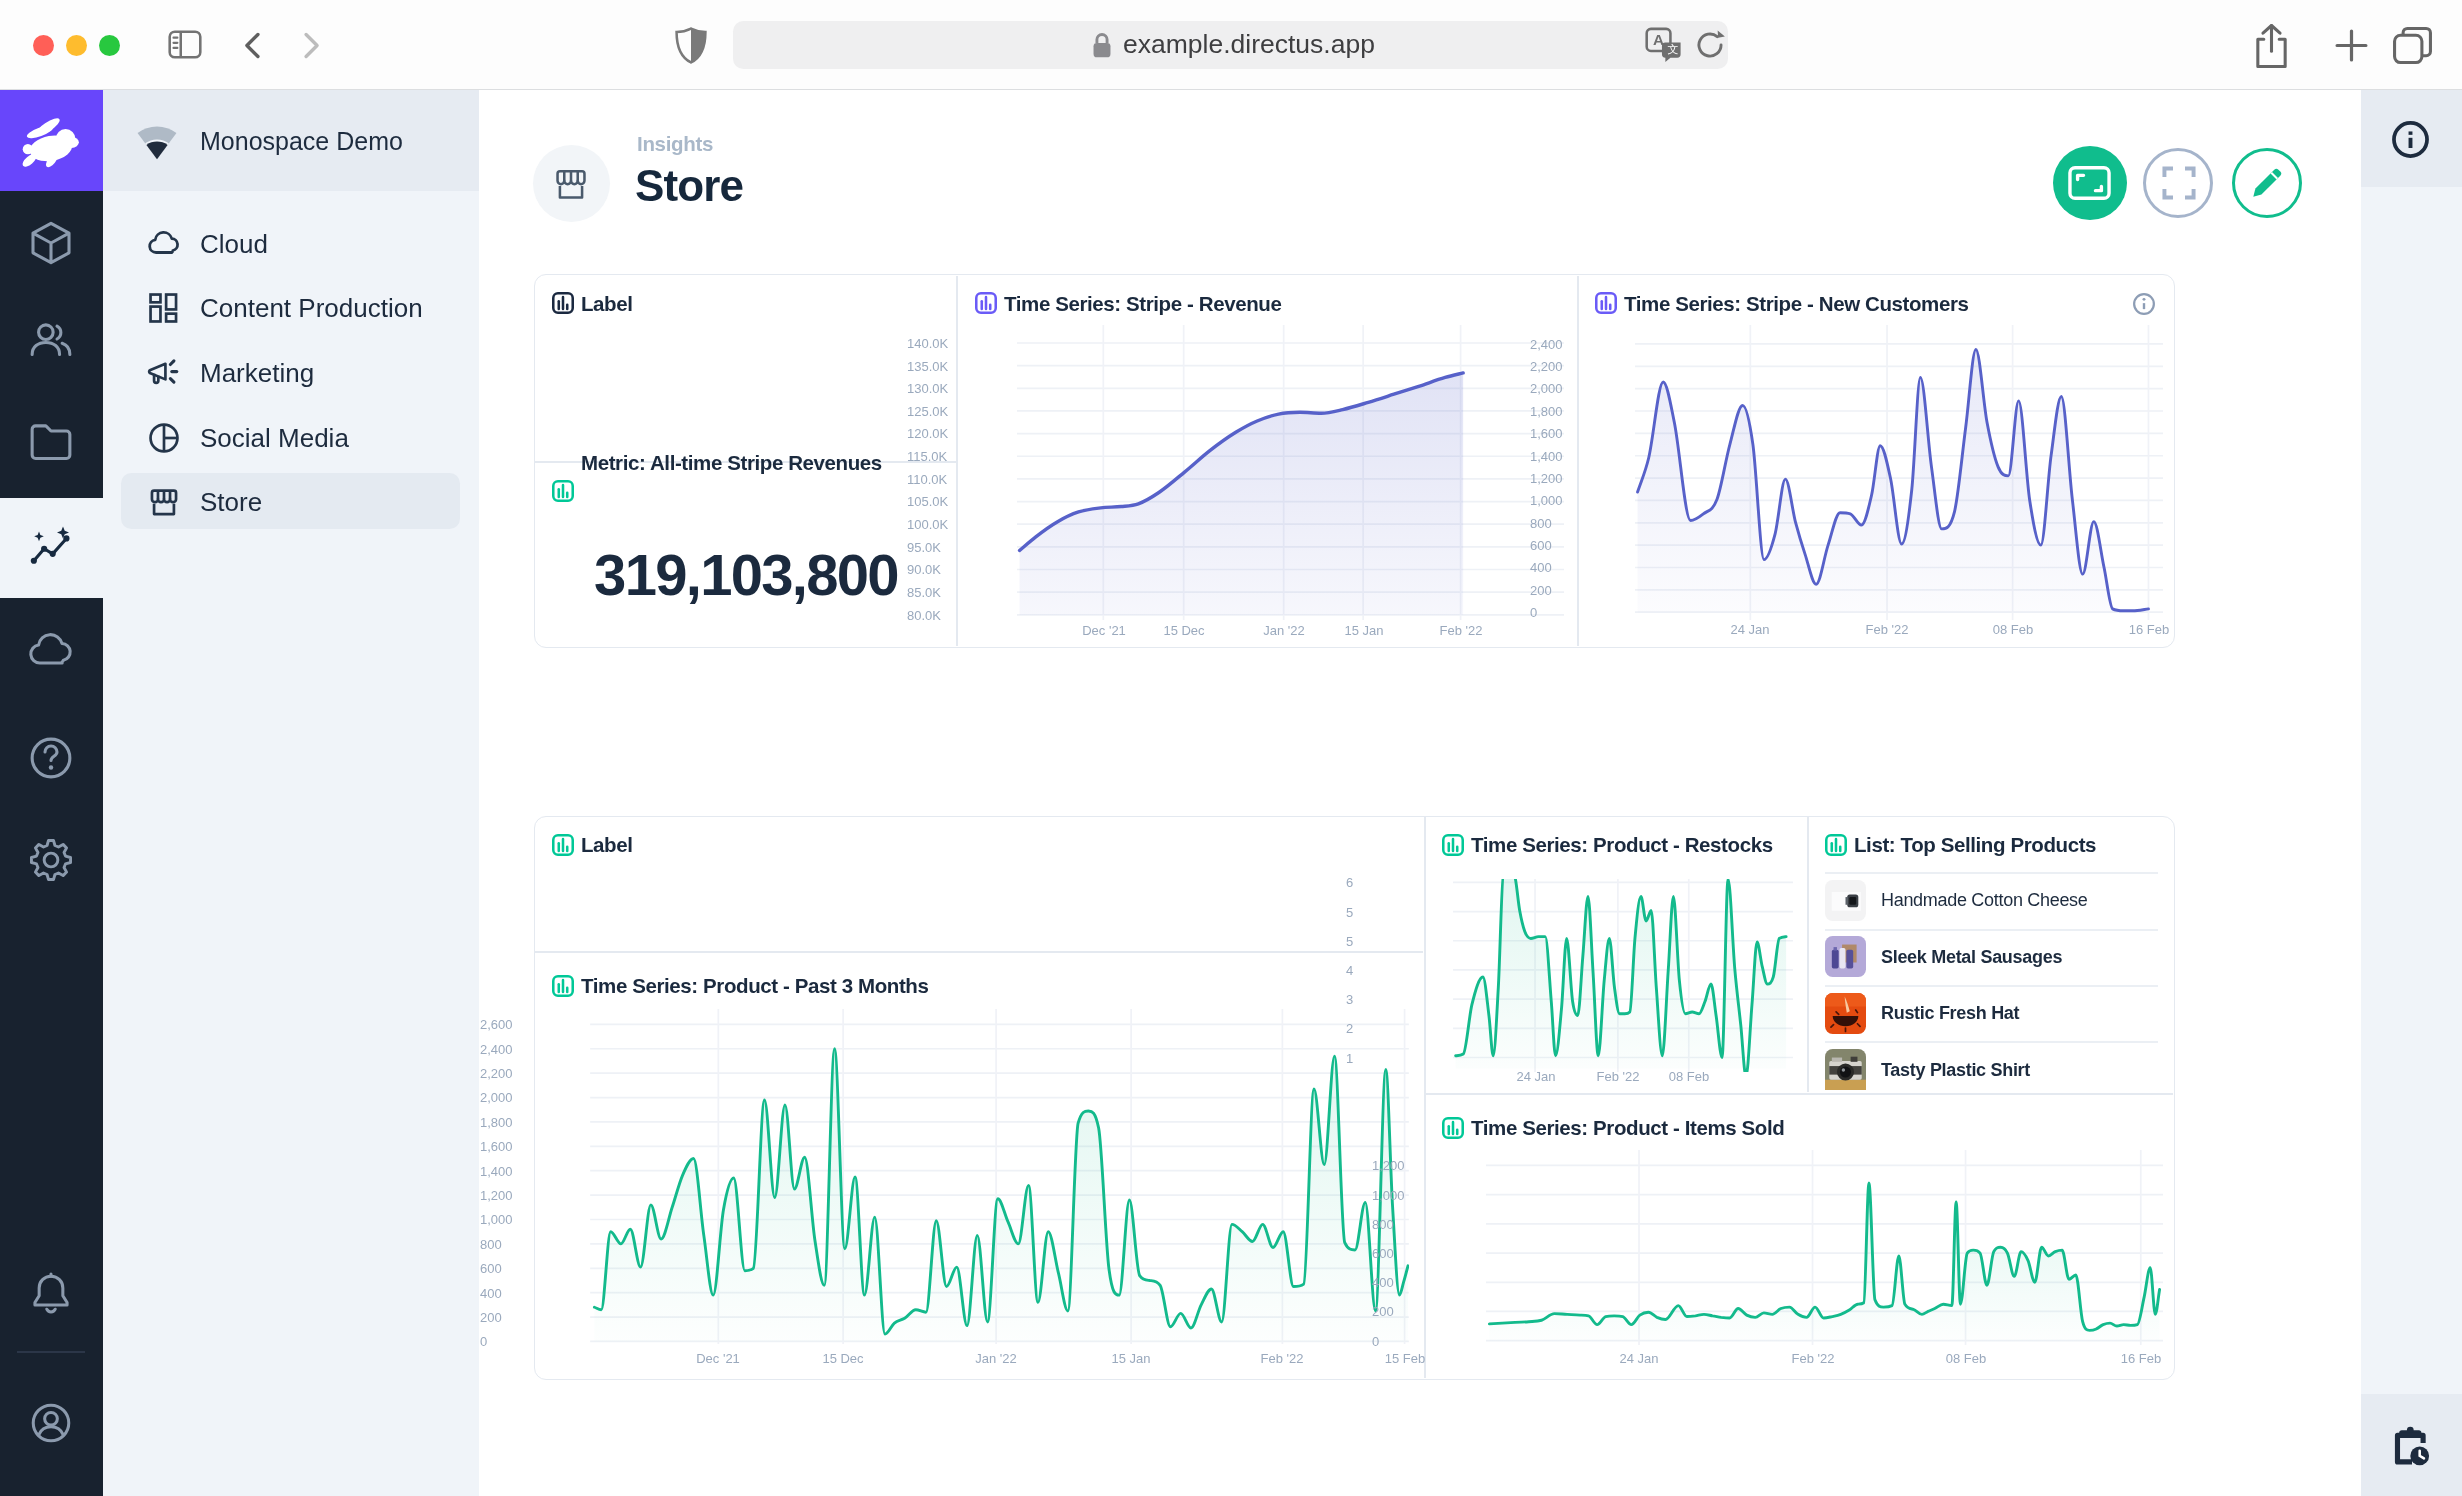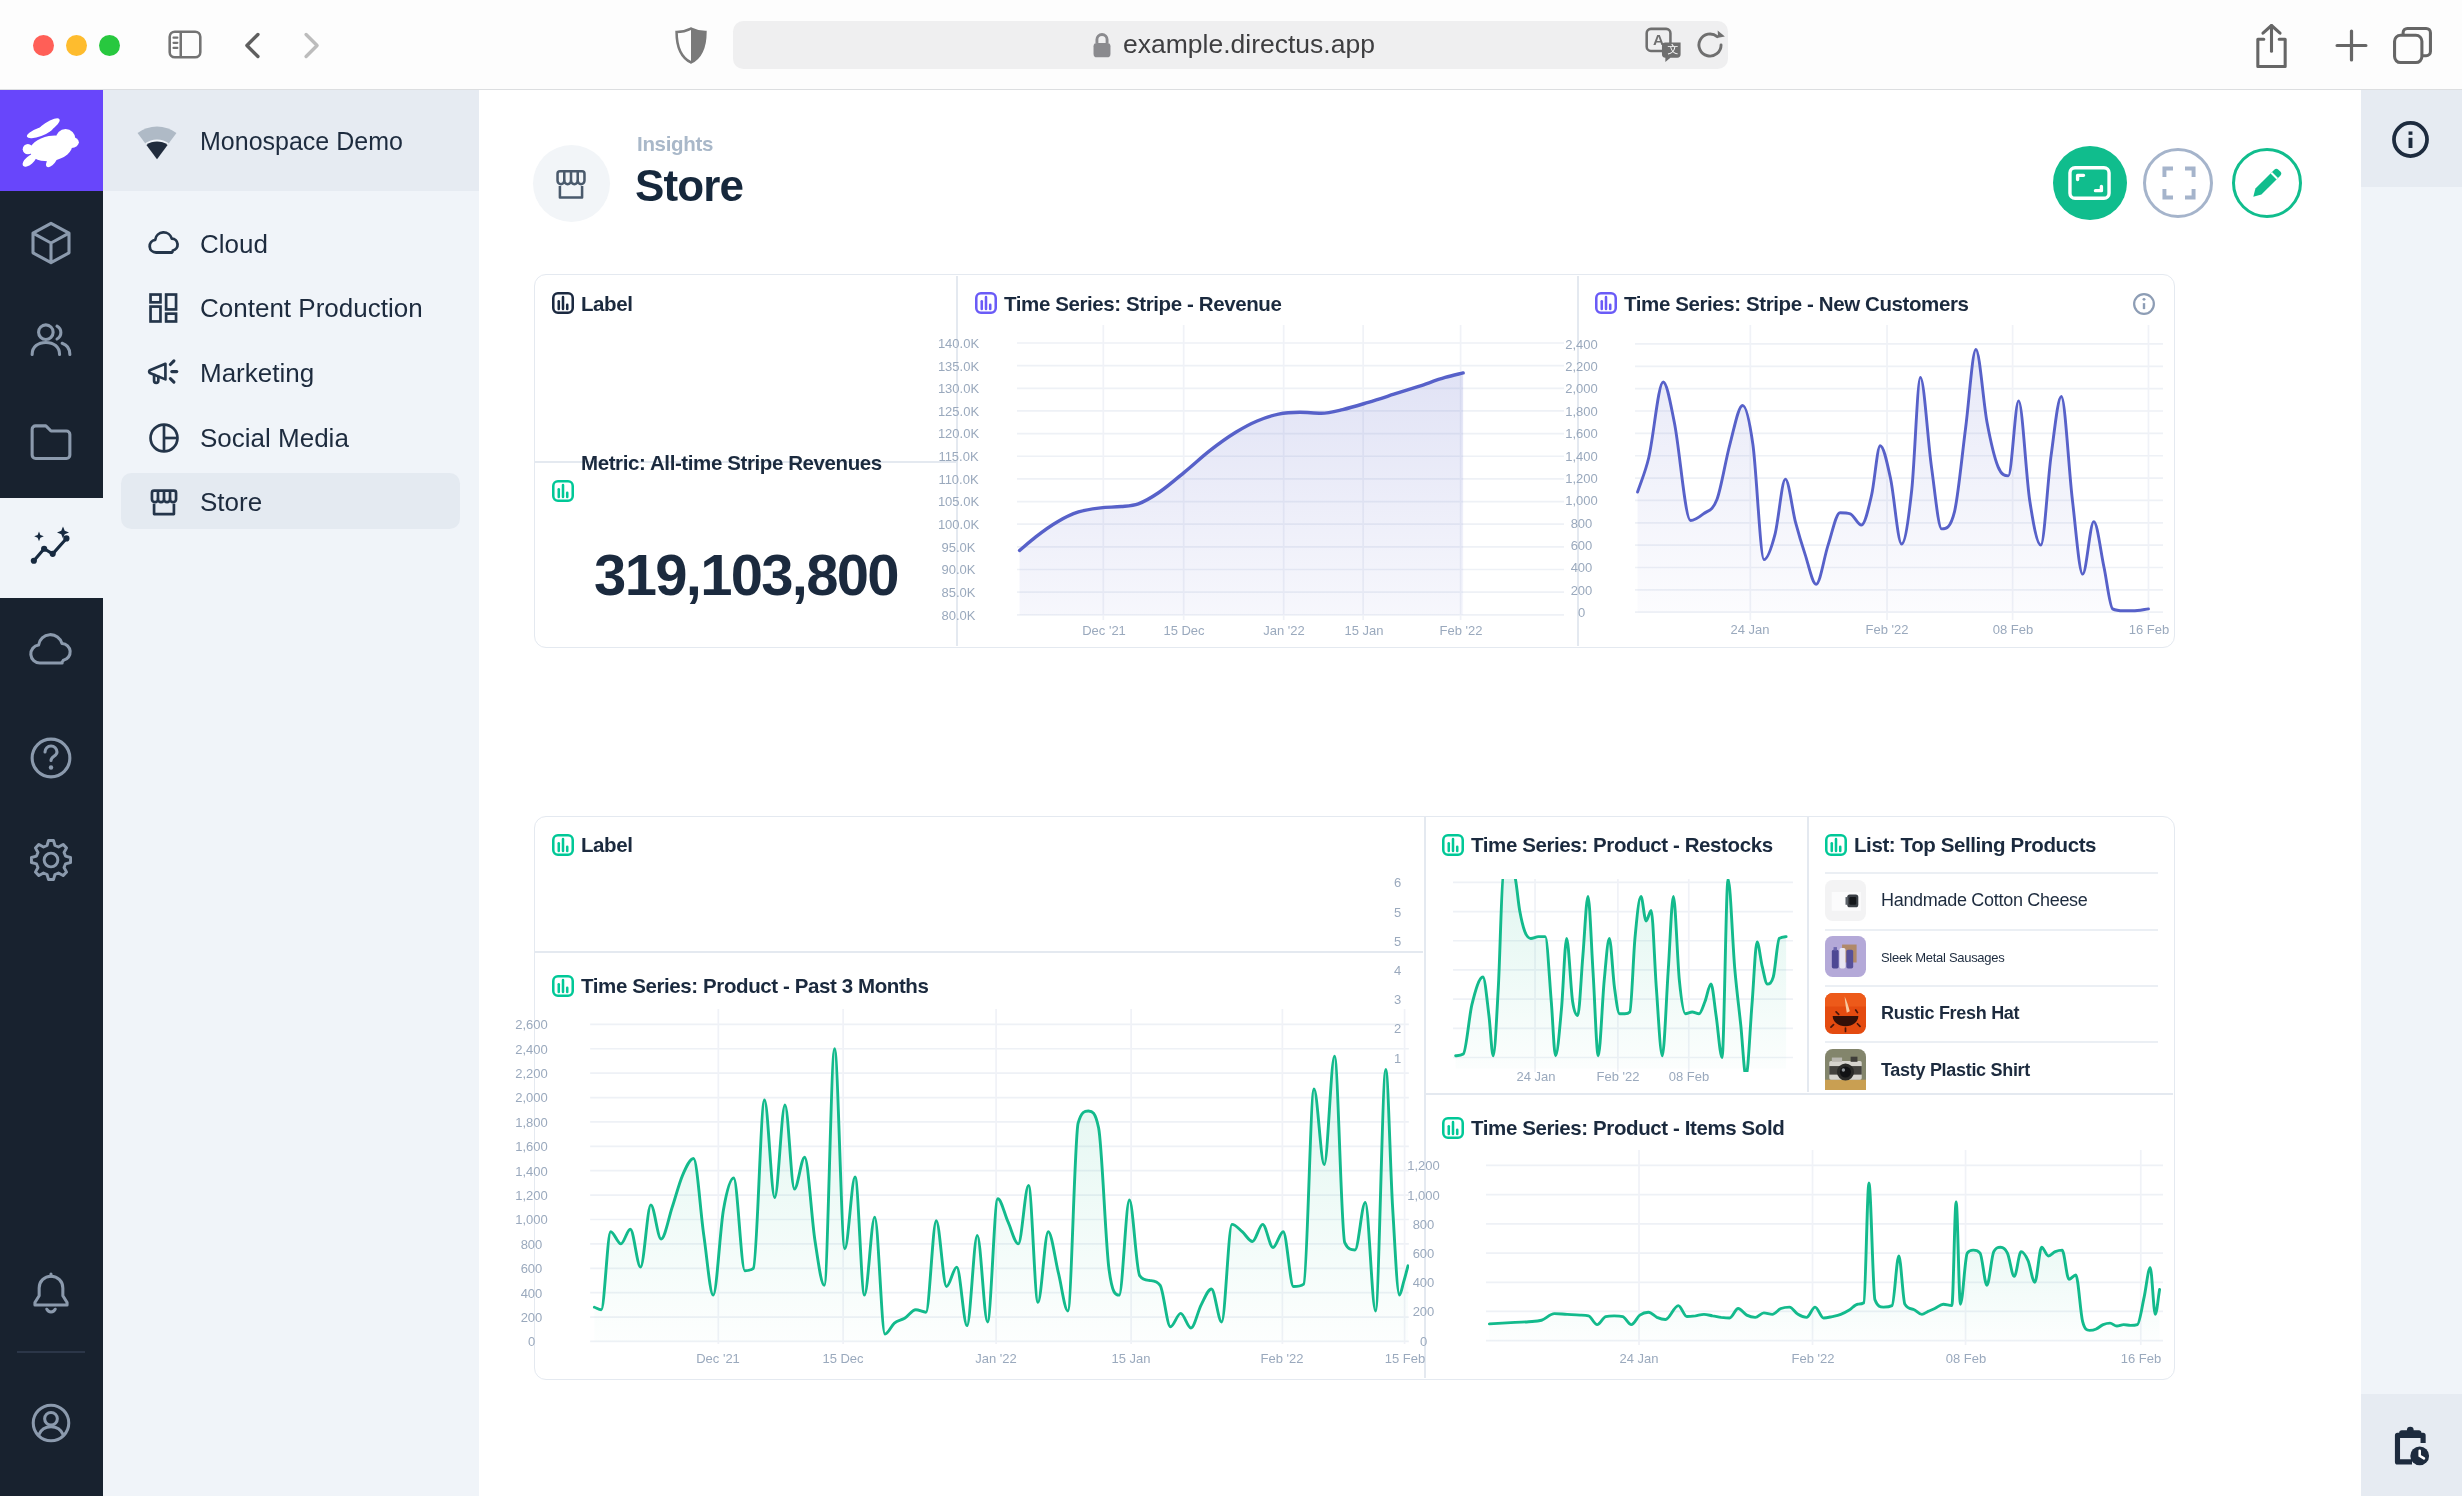--- a/index.html
+++ b/index.html
@@ -1,19 +1,19 @@
 <!DOCTYPE html>
 <html style="font-size:13.7px"><head><meta charset="utf-8"><style>
 html,body{margin:0;padding:0;background:#fff}
 body{width:2462px;height:1496px;overflow:hidden;font-family:"Liberation Sans",sans-serif}
 .screen{position:relative;width:2462px;height:1496px;background:#fff;overflow:hidden}
 .abs{position:absolute}
 .panel{position:absolute;background:#fff;border:1.7px solid #E4E9F0;border-radius:12px;box-sizing:border-box}
 .phead{position:absolute;font-weight:bold;font-size:20.5px;letter-spacing:-0.4px;color:#1B2A3E;transform:translateY(-50%);white-space:nowrap}
-.ylab{position:absolute;font-size:13px;color:#9AA9BD;transform:translateY(-50%);white-space:nowrap;text-align:center}
+.ylab{position:absolute;font-size:13px;color:#9AA9BD;transform:translateY(-50%);white-space:nowrap;text-align:left}
 .xlab{position:absolute;font-size:13px;color:#9AA9BD;transform:translate(-50%,-50%);white-space:nowrap}
 .navitem{position:absolute;font-size:26px;color:#1D2B3E;transform:translateY(-50%);white-space:nowrap;font-weight:500}
 </style></head><body>
 <div class="screen">
 <div class="abs" style="left:0;top:0;width:2462px;height:90px;background:#fdfdfd;border-bottom:1.7px solid #dcdee0;box-sizing:border-box"></div>
     <div class="abs" style="left:32.5px;top:35px;width:21.4px;height:21.4px;border-radius:50%;background:#FF5F57"></div>
     <div class="abs" style="left:66px;top:35px;width:21.4px;height:21.4px;border-radius:50%;background:#FEBC2E"></div>
     <div class="abs" style="left:99px;top:35px;width:21.4px;height:21.4px;border-radius:50%;background:#28C83F"></div>
     <svg class="abs" style="left:168px;top:29px" width="34" height="31" viewBox="0 0 40 36">
 <rect x="2" y="3" width="36" height="30" rx="6" fill="none" stroke="#737373" stroke-width="3"></rect>
@@ -498,21 +498,21 @@
       </svg></div>
     <div class="abs" style="left:1881px;top:900px;transform:translateY(-50%);font-size:18px;font-weight:normal;color:#1D2B3E;letter-spacing:-0.3px;white-space:nowrap">Handmade Cotton Cheese</div>
     <div class="abs" style="left:1825px;top:936px;width:41px;height:41px"><svg width="41" height="41" viewBox="0 0 48 48">
         <rect width="48" height="48" rx="9" fill="#B4A9D8"></rect>
 <rect x="20" y="10" width="17" height="21" fill="#B08969"></rect>
 <rect x="8" y="16" width="8" height="22" rx="2" fill="#4D4794"></rect>
 <rect x="17" y="14" width="7" height="24" rx="2" fill="#E8E6F2"></rect>
 <rect x="25" y="16" width="8" height="22" rx="2" fill="#565099"></rect>
 <rect x="10" y="13" width="4" height="4" fill="#6C66AE"></rect>
       </svg></div>
-    <div class="abs" style="left:1881px;top:957px;transform:translateY(-50%);font-size:13px;font-weight:normal;color:#1D2B3E;letter-spacing:-0.3px;white-space:nowrap">Sleek Metal Sausages</div>
+    <div class="abs" style="left:1881px;top:957px;transform:translateY(-50%);font-size:18px;font-weight:bold;color:#1D2B3E;letter-spacing:-0.3px;white-space:nowrap">Sleek Metal Sausages</div>
     <div class="abs" style="left:1825px;top:993px;width:41px;height:41px"><svg width="41" height="41" viewBox="0 0 48 48">
         <rect width="48" height="48" rx="9" fill="#E44B10"></rect>
 <rect x="0" y="0" width="48" height="16" fill="#ED5A1A" style="clip-path:inset(0 round 9px 9px 0 0)"></rect>
 <path d="M23 4 c0.5 7 1.5 13 2.5 19 l3.5 -1.5 c-1.5 -6 -3.5 -12 -6 -17.5 Z" fill="#F8C9A0"></path>
 <path d="M9 27 h30 c0 7 -6.5 12 -15 12 c-8.5 0 -15 -5 -15 -12 Z" fill="#331008"></path>
 <path d="M13 22 l3 3 M36 20 l2 3 M10 37 l-3 3 M38 36 l3 3 M24 41 l0 4" stroke="#4A160B" stroke-width="2" stroke-linecap="round"></path>
       </svg></div>
     <div class="abs" style="left:1881px;top:1013px;transform:translateY(-50%);font-size:18px;font-weight:bold;color:#1D2B3E;letter-spacing:-0.3px;white-space:nowrap">Rustic Fresh Hat</div>
     <div class="abs" style="left:1825px;top:1049px;width:41px;height:41px"><svg width="41" height="41" viewBox="0 0 48 48">
         <rect width="48" height="48" rx="9" fill="#83856C"></rect>

